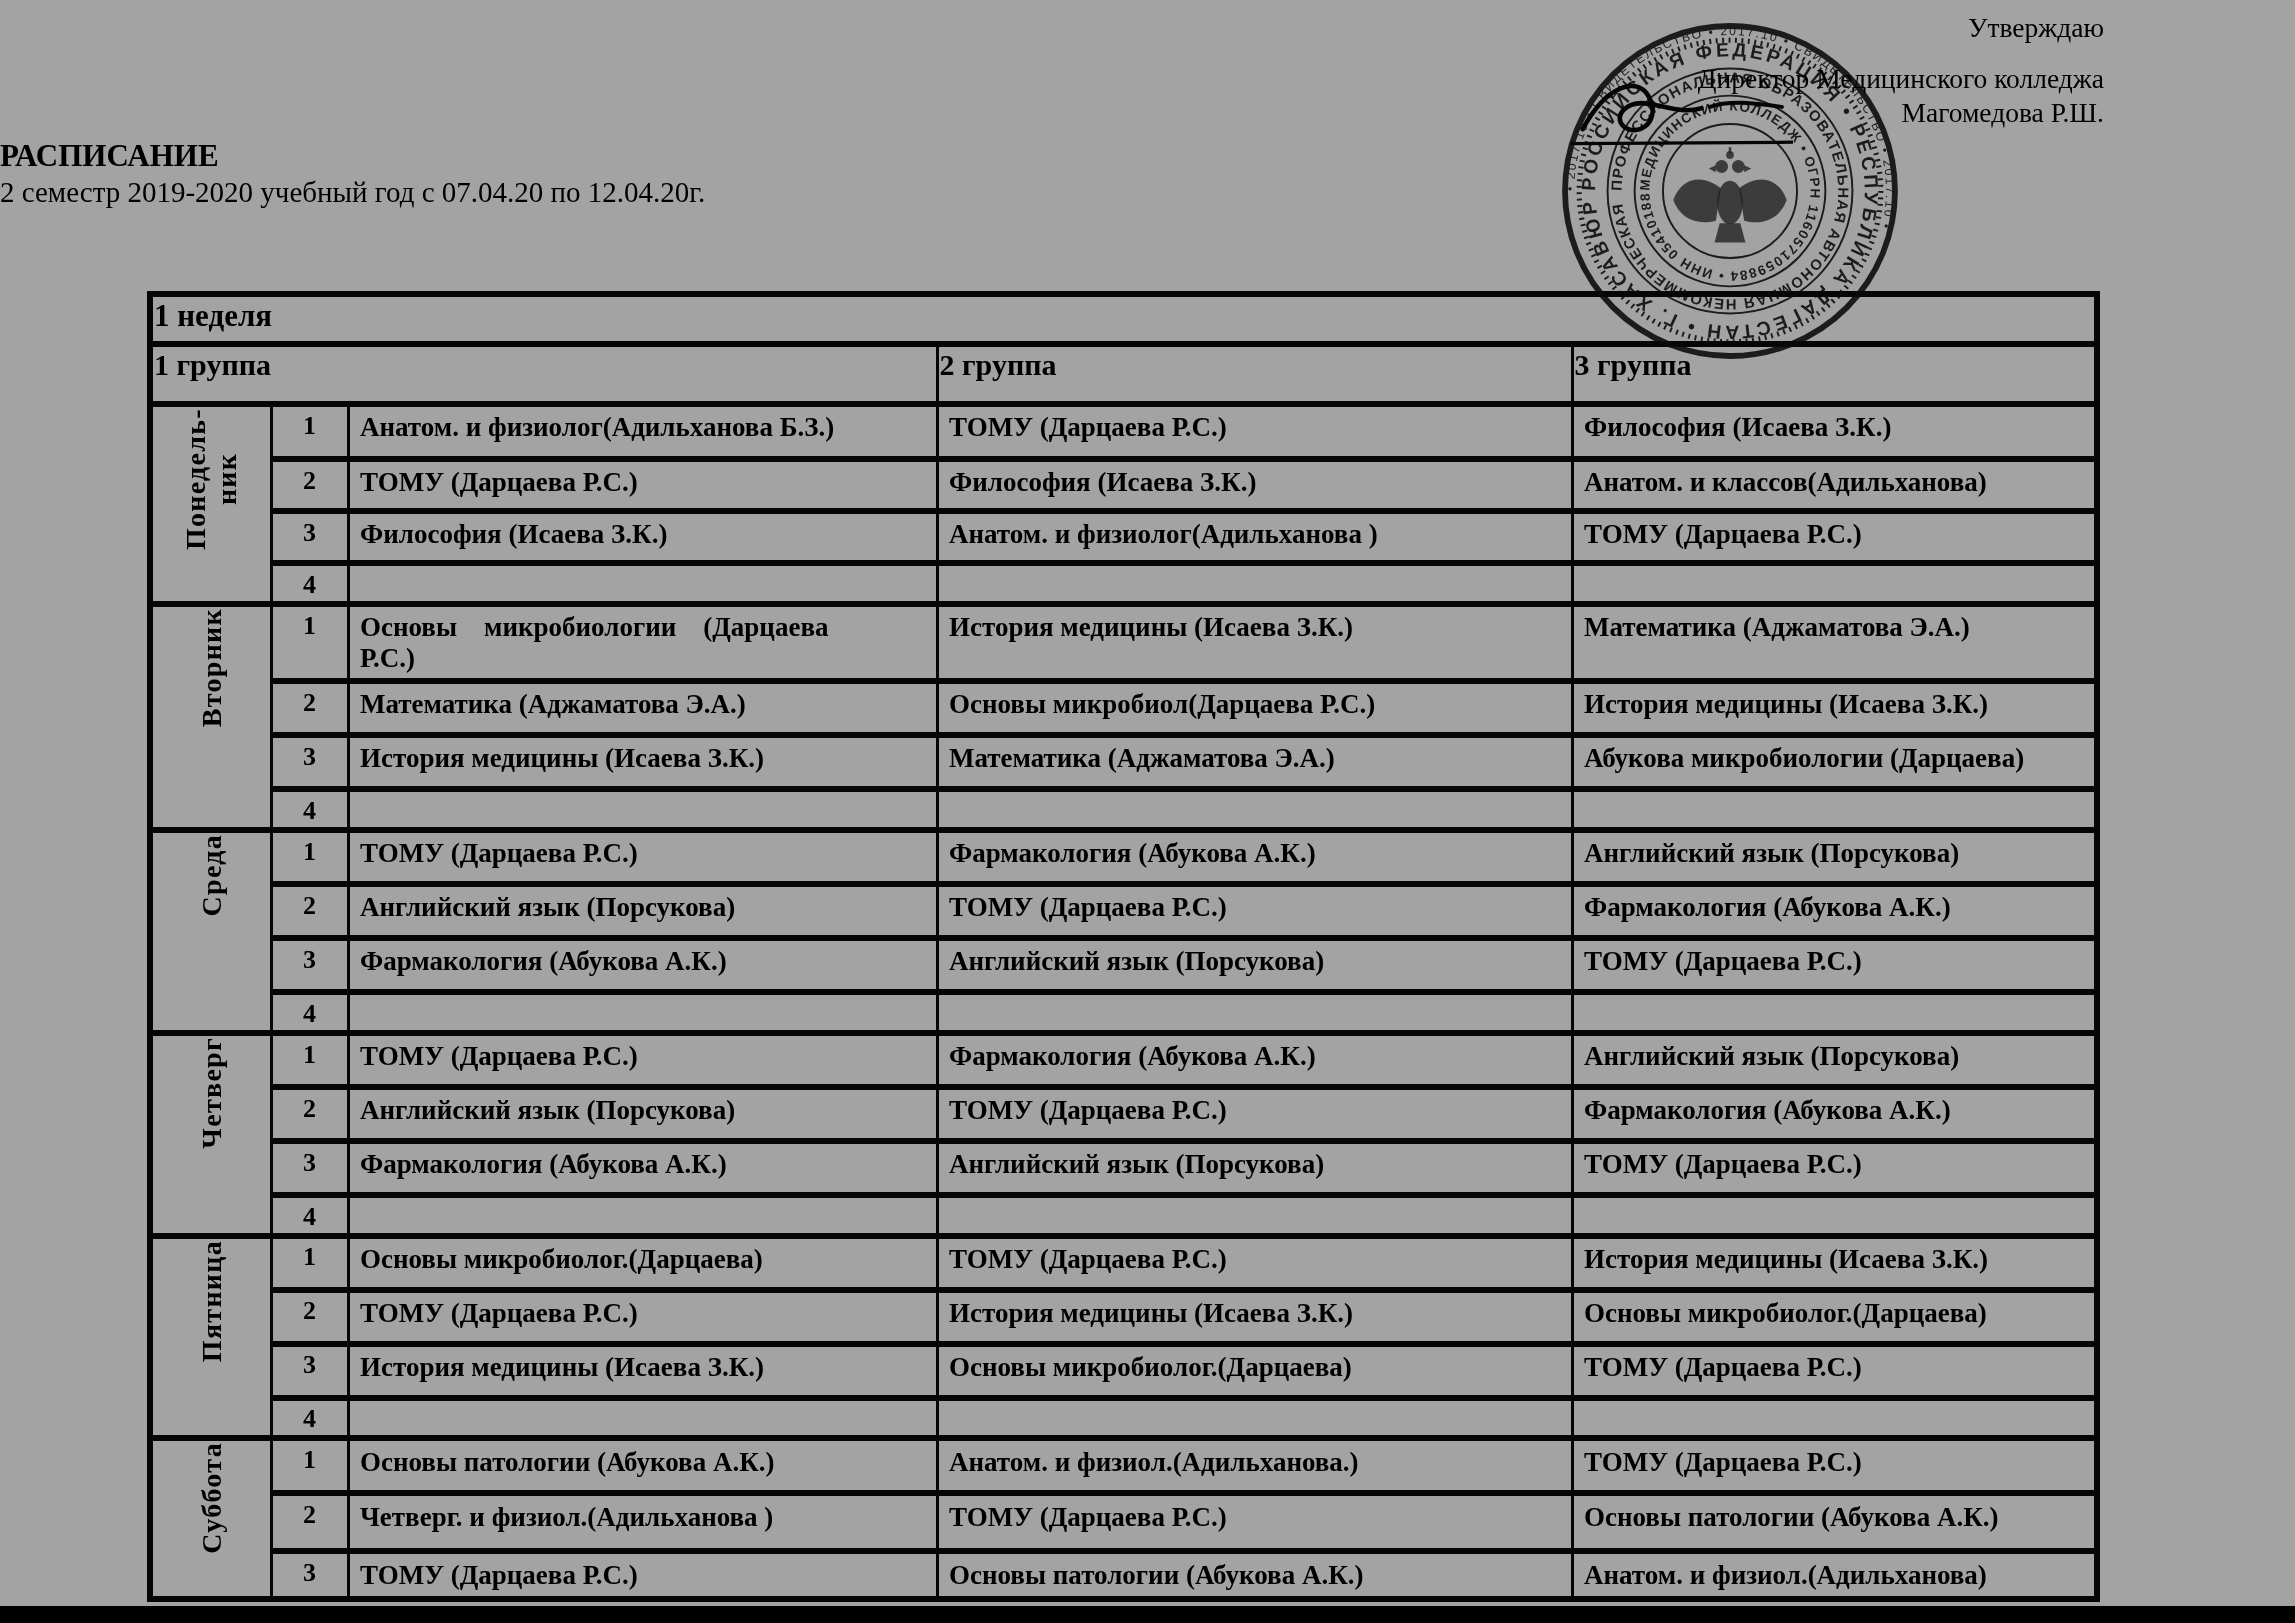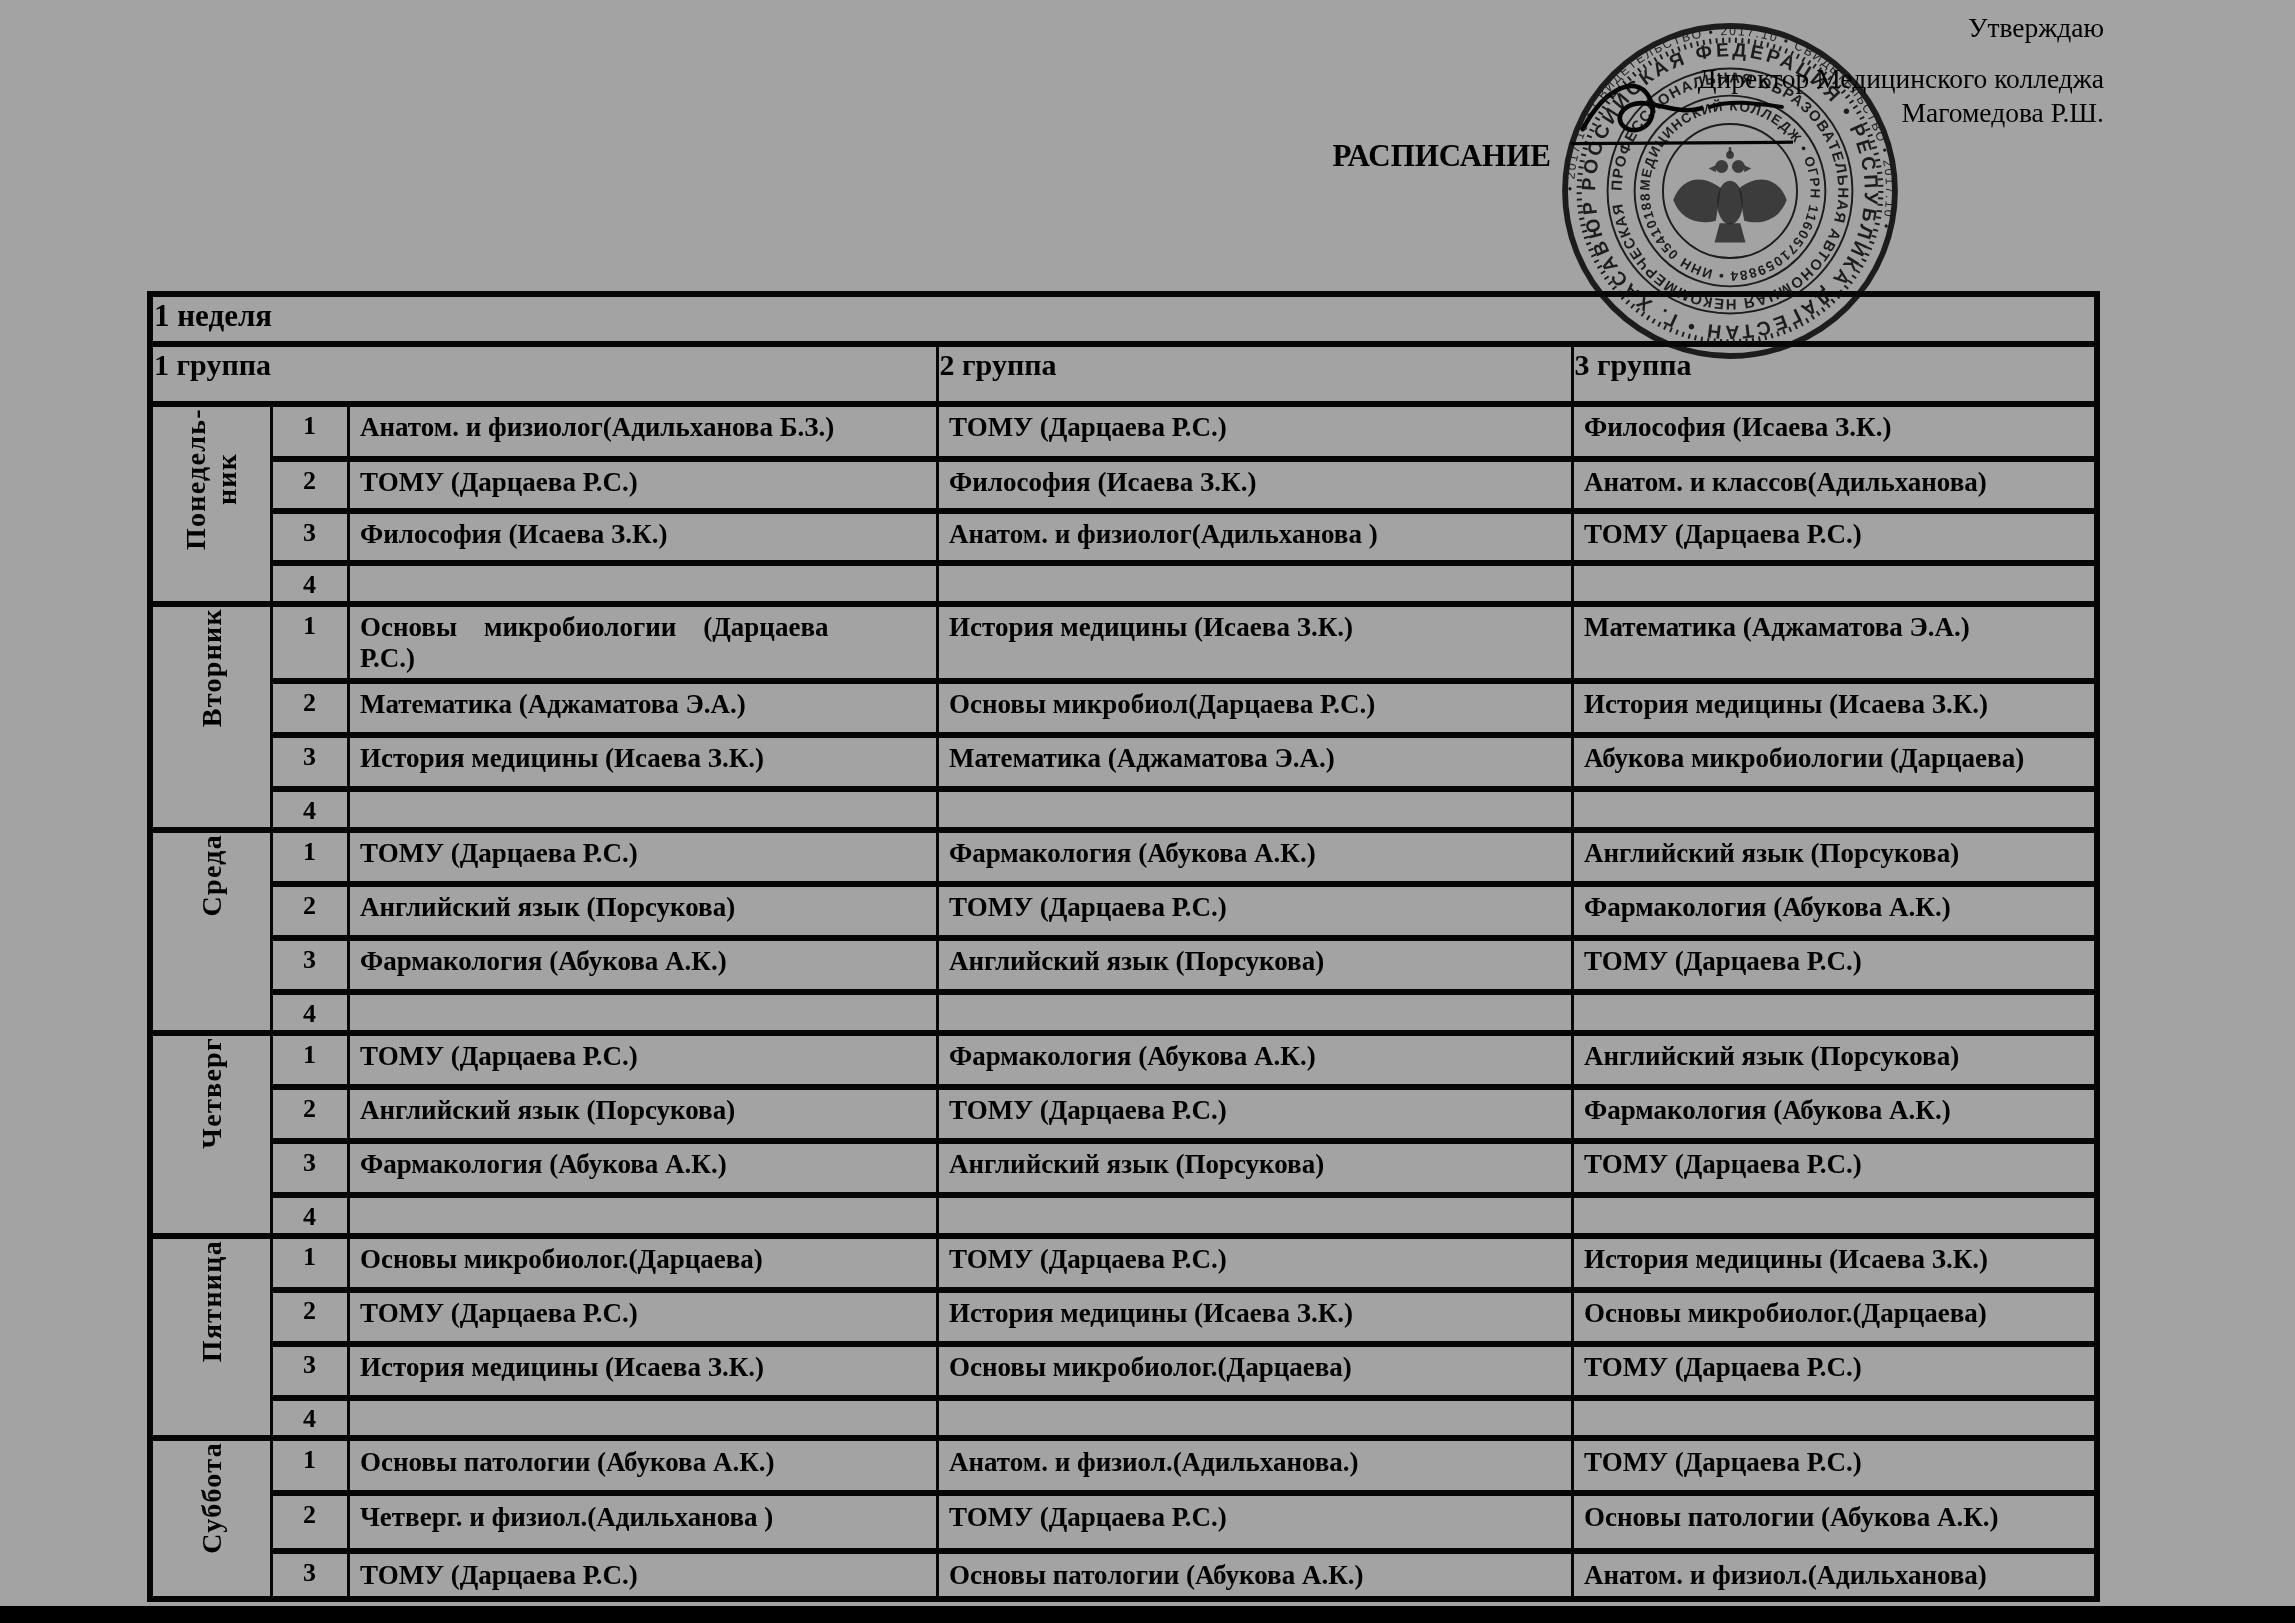--- a/index.html
+++ b/index.html
@@ -5,21 +5,21 @@
   html,body{margin:0;padding:0;background:#d9d9d9;}
   .page{position:relative;width:2295px;height:1623px;background:#a3a3a3;overflow:hidden;
         font-family:"Liberation Serif",serif;color:#000;}
 
   
   .approval{position:absolute;top:10.5px;right:191px;text-align:right;
             font-size:27.5px;line-height:1.25;z-index:5;}
   .approval .a1{margin-bottom:17px;}
 
   
-  .titleblock{position:absolute;top:137px;left:17px;width:1534px;text-align:right;
+  .titleblock{position:absolute;top:137px;left:0;width:1534px;text-align:left;
               font-size:29px;line-height:1.24;z-index:2;}
   .titleblock .t1{font-weight:bold;font-size:31px;}
 
   
   table.sched{position:absolute;left:147px;top:291px;width:1946px;
               border-collapse:collapse;table-layout:fixed;z-index:2;
               border:6.5px solid #060606;}
   table.sched td{border:3.9px solid #060606;border-top-width:6.5px;border-bottom-width:6.5px;
                  vertical-align:top;overflow:hidden;}
   td.week-td{height:42px;text-align:left;vertical-align:middle;
@@ -93,20 +93,21 @@
   </svg>
 
   <svg class="signature" viewBox="0 0 430 130">
     <path d="M30,92 C68,22 118,8 134,48 C148,84 112,104 93,88 C76,73 96,48 130,53 C162,58 182,68 212,60" fill="none" stroke="#050505" stroke-width="7" stroke-linecap="round"></path>
     <path d="M225,58 C255,47 292,52 335,58" fill="none" stroke="#050505" stroke-width="6" stroke-linecap="round"></path>
     <path d="M12,114 L352,112" fill="none" stroke="#050505" stroke-width="5"></path>
   </svg>
 
   <div class="titleblock">
     <div class="t1">РАСПИСАНИЕ</div>
+    <div class="t3">2 семестр 2019-2020 учебный год  с 07.04.20 по 12.04.20г.</div>
   </div>
 
   <table class="sched">
     <colgroup>
       <col style="width:121px">
         <col style="width:77px">
       <col style="width:589px">
         <col style="width:635px">
         <col style="width:525px">
     </colgroup>

